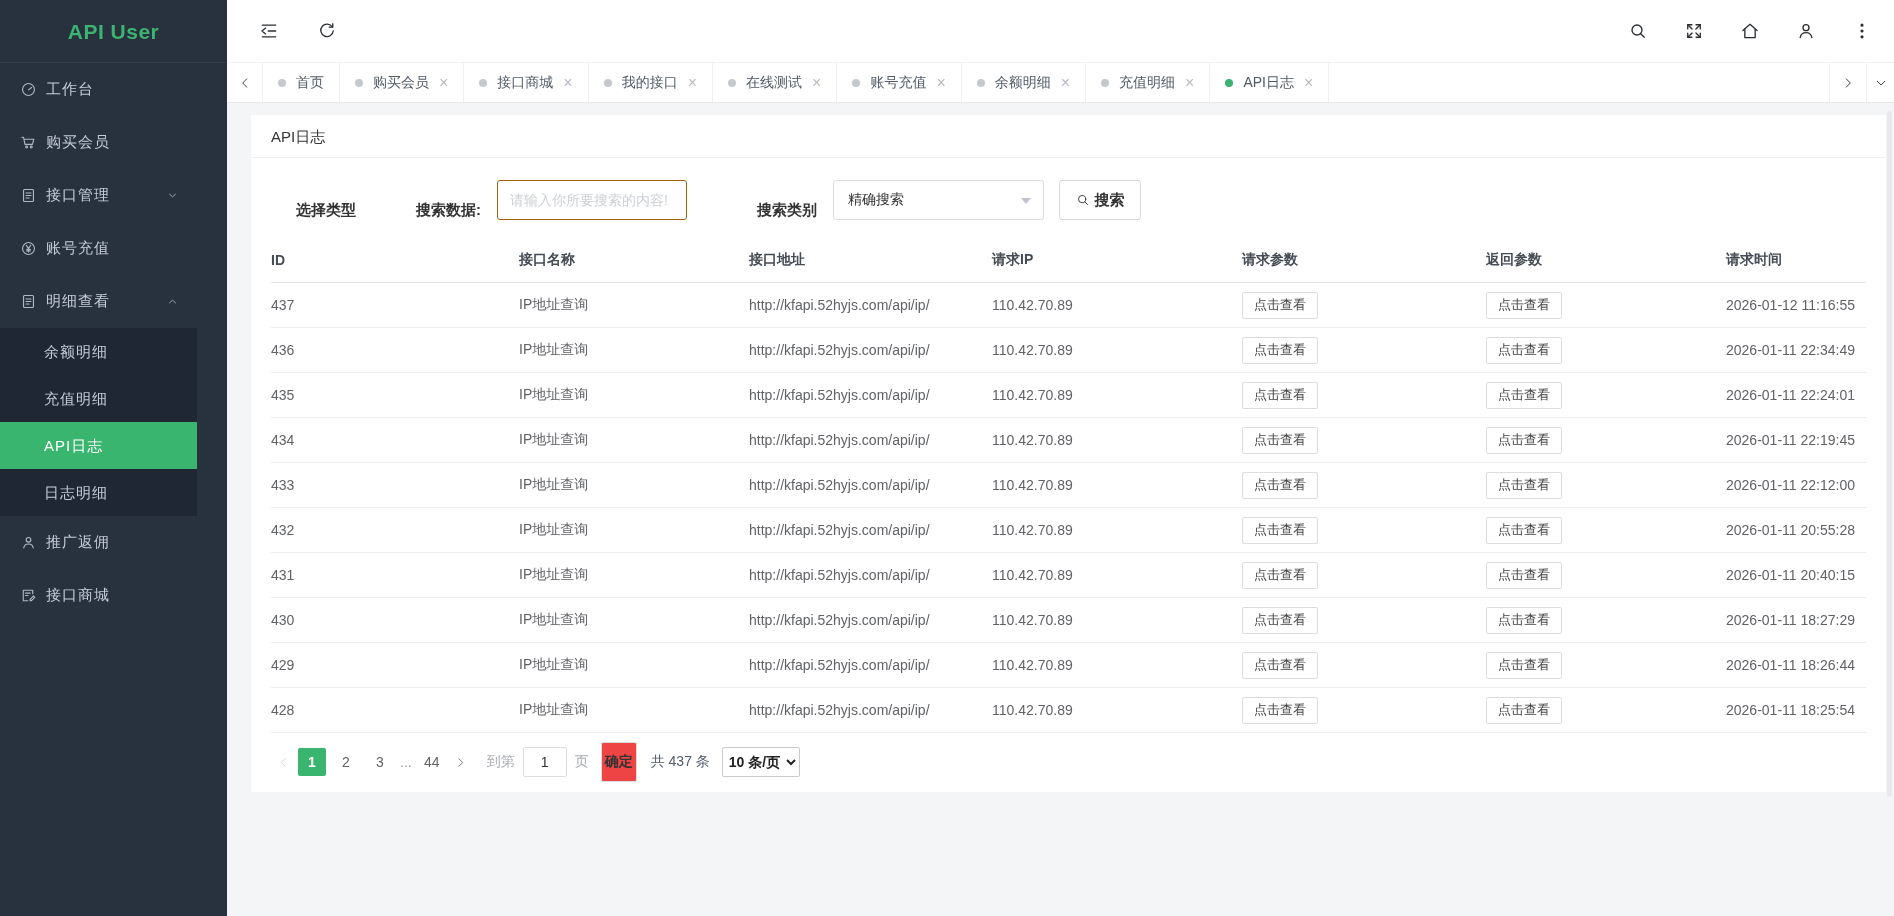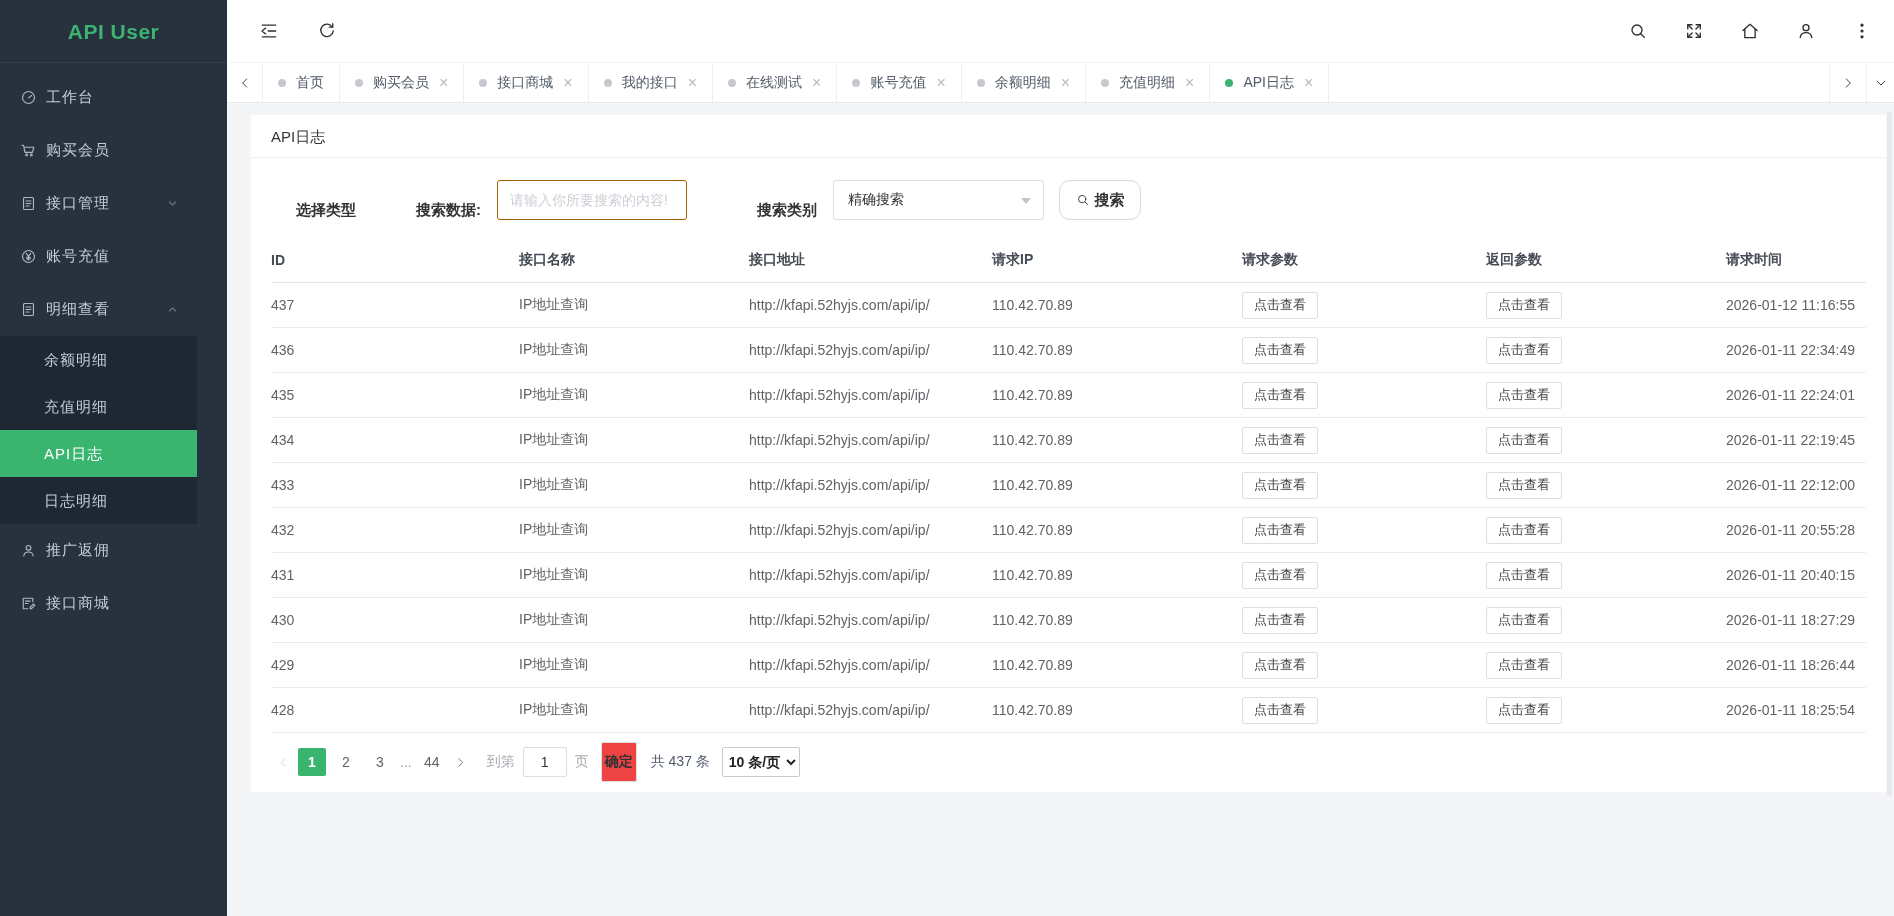--- a/index.html
+++ b/index.html
@@ -1,20 +1,20 @@
 <!DOCTYPE html>
 <html><head>
 <meta charset="utf-8">
 <style>
   * { margin:0; padding:0; box-sizing:border-box; }
   html,body { width:1894px; height:916px; overflow:hidden; font-family:"Liberation Sans","DejaVu Sans",sans-serif; background:#f4f5f7; }
   .layout { display:flex; width:1894px; height:916px; }
 
   
-  .sidebar { width:227px; height:916px; background:#28323f; flex:none; display:flex; flex-direction:column;gap:8px; }
+  .sidebar { width:227px; height:916px; background:#28323f; flex:none; display:flex; flex-direction:column; }
   .logo { height:63px; line-height:63px; text-align:center; color:#3cb371; font-size:21px; font-weight:bold; letter-spacing:.5px; border-bottom:1px solid rgba(255,255,255,.06); }
   .menu { width:197px; }
   .menu-item { height:53px; display:flex; align-items:center; padding:0 18px 0 20px; color:#c3cbd6; font-size:15px; letter-spacing:1px; cursor:pointer; }
   .menu-item .mi-icon { width:17px; height:17px; margin-right:9px; flex:none; color:#aeb8c4; }
   .menu-item .mi-icon svg { width:17px; height:17px; display:block; }
   .menu-item .mi-chevron { margin-left:auto; width:13px; height:13px; color:#aeb8c4; }
   .menu-item .mi-chevron svg { width:13px; height:13px; display:block; }
   .submenu { background:#1e2733; }
   .submenu-item { height:47px; line-height:47px; padding-left:44px; color:#c3cbd6; font-size:15px; letter-spacing:1px; cursor:pointer; }
   .submenu-item.active { background:#3ab56f; color:#fff; }
@@ -47,21 +47,21 @@
   .card-title { height:43px; line-height:43px; padding-left:20px; font-size:15px; color:#333; border-bottom:1px solid #f0f0f0; }
 
   
   .filters { display:flex; align-items:flex-end; margin:22px 12px 0 45px; }
   .f-label { font-size:15px; color:#333; font-weight:bold; margin-right:16px; white-space:nowrap; }
   .f-select { width:211px; height:40px; border:1px solid #dcdee2; border-radius:3px; display:flex; align-items:center; padding:0 14px; font-size:14px; color:#333; position:relative; cursor:pointer; background:#fff; }
   .f-caret { position:absolute; right:12px; top:17px; width:0; height:0; border-left:5px solid transparent; border-right:5px solid transparent; border-top:6px solid #c0c4cc; }
   .f-input { width:190px; height:40px; border:1px solid #a16207; border-radius:3px; padding:12px 12px; font-size:14px; color:#333; outline:none; font-family:inherit; }
   .f-input::placeholder { color:#ccd0d6; }
   .f-gap1 { width:44px; } .f-gap2 { width:70px; }
-  .search-btn { height:40px; width:82px; margin-left:15px; border:1px solid #d9d9d9; background:#fff; border-radius:11px; font-size:15px; font-weight:bold; color:#333; display:flex; align-items:center; justify-content:center; cursor:pointer; font-family:inherit; }
+  .search-btn { height:40px; width:82px; margin-left:15px; border:1px solid #d9d9d9; background:#fff; border-radius:3px; font-size:15px; font-weight:bold; color:#333; display:flex; align-items:center; justify-content:center; cursor:pointer; font-family:inherit; }
   .search-btn .sb-icon { width:14px; height:14px; margin-right:5px; color:#333; }
   .search-btn svg { width:14px; height:14px; display:block; }
 
   
   .table { margin:18px 20px 0 20px; }
   .t-head, .t-row { display:grid; grid-template-columns:248px 230px 243px 250px 244px 240px 1fr; align-items:center; height:45px; }
   .t-head { font-weight:bold; color:#464c55; font-size:14px; border-bottom:1px solid #e4e4e4; }
   .t-row { color:#606266; font-size:14px; border-bottom:1px solid #ececec; }
   .view-btn { height:27px; padding:0 11px; border:1px solid #dcdee2; background:#fff; border-radius:2px; font-size:13px; color:#454545; cursor:pointer; font-family:inherit; }
 

